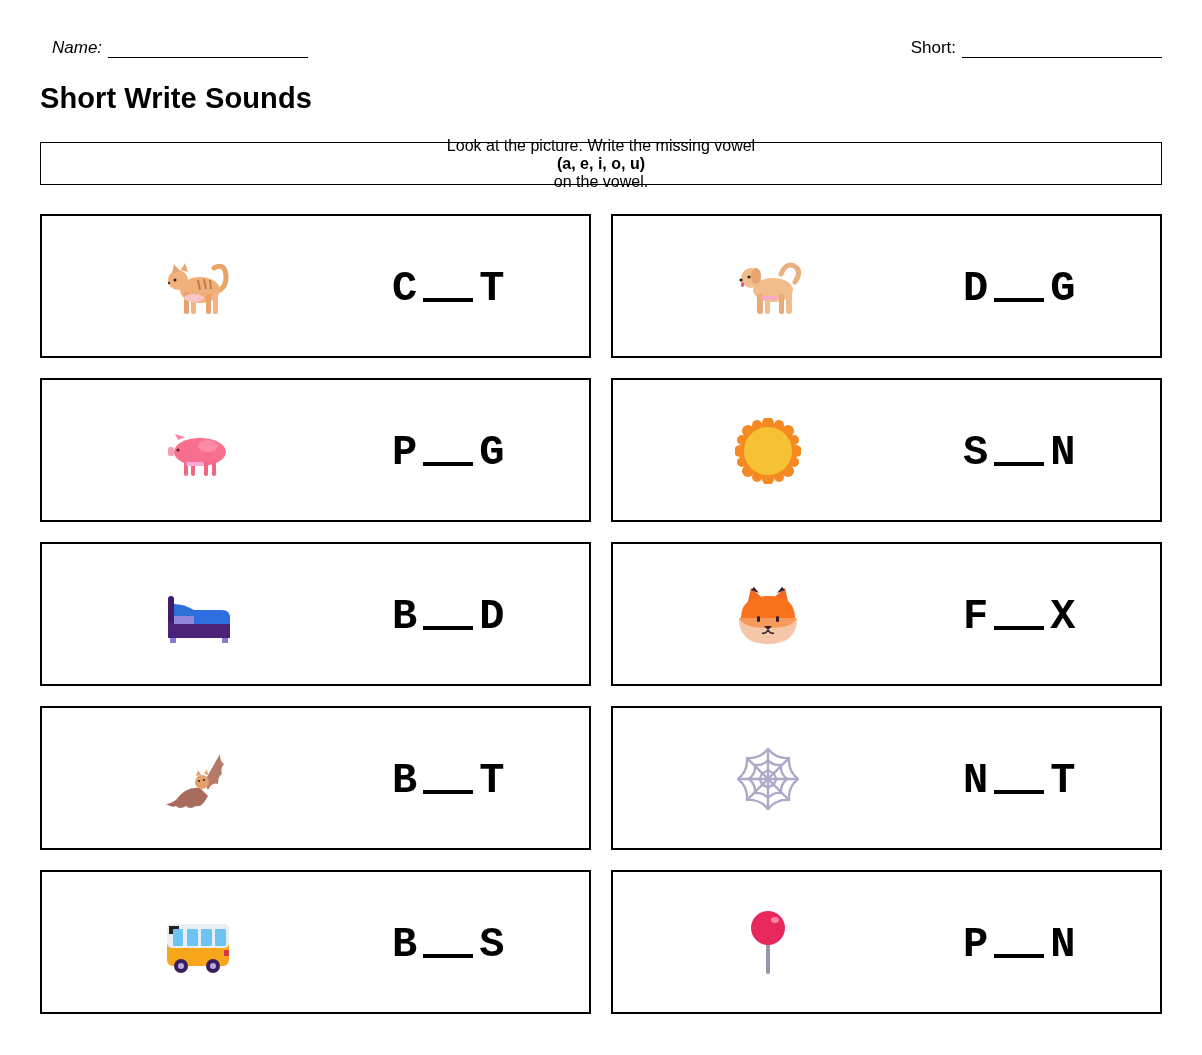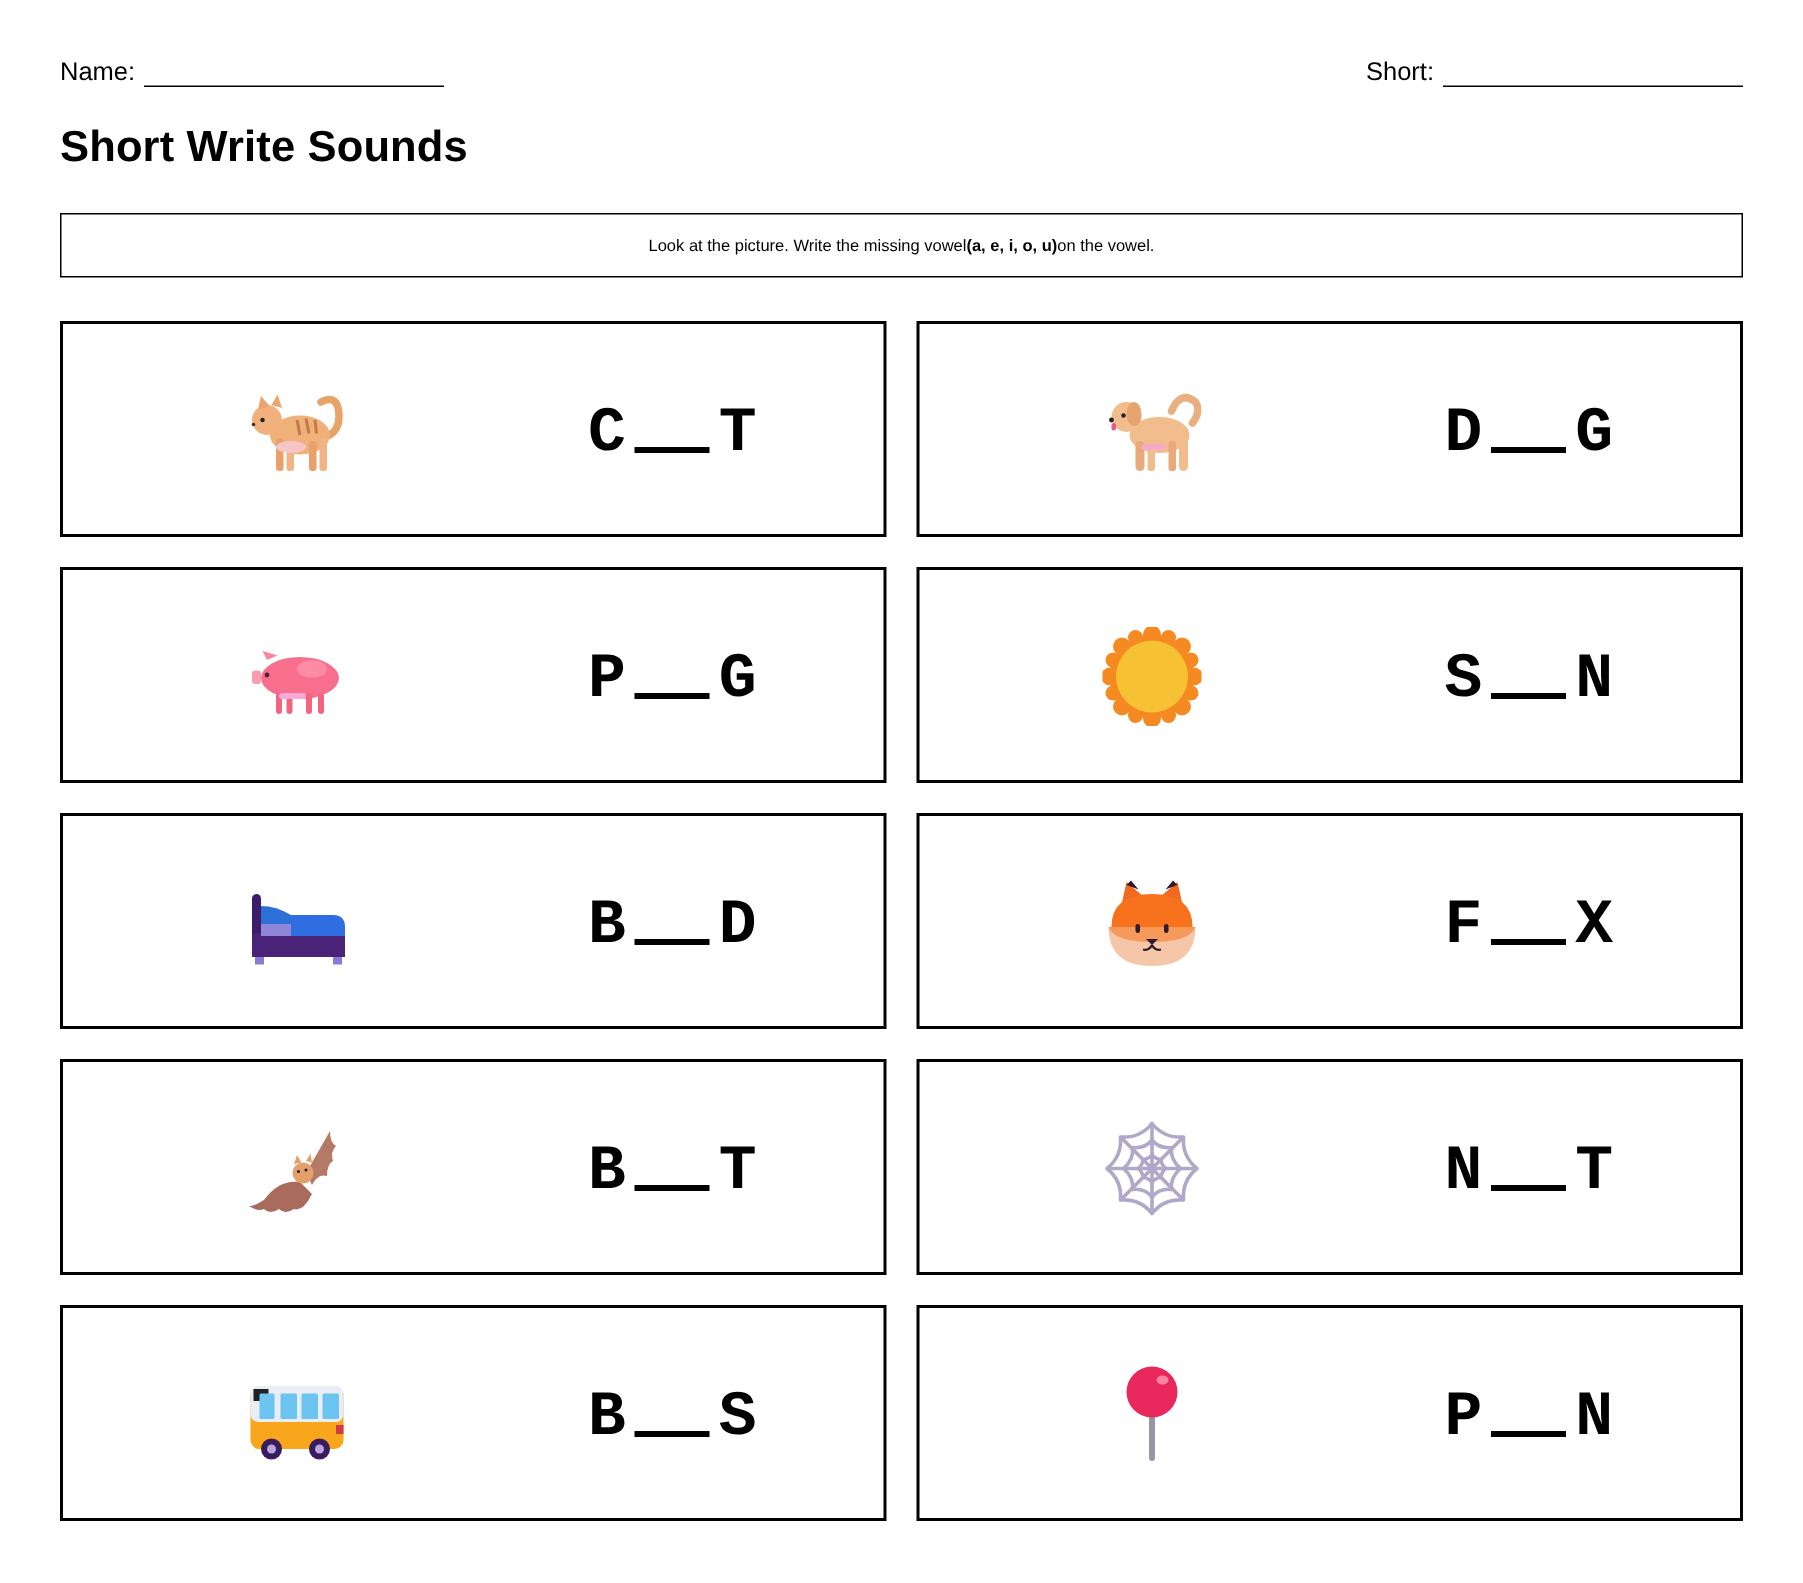--- a/index.html
+++ b/index.html
@@ -1,30 +1,30 @@
 <!DOCTYPE html>
 <html><head>
   <meta charset="utf-8">
   <style>
     * { box-sizing: border-box; margin: 0; padding: 0; }
     html, body { width: 1202px; height: 1055px; background: #ffffff; }
     body { font-family: "Liberation Sans", sans-serif; color: #000; position: relative; }
 
     .header-row { position: absolute; top: 38px; left: 40px; width: 1122px; height: 22px; }
     .field { position: absolute; top: 0; font-size: 17px; display: flex; align-items: flex-end; }
-    .field.name { left: 0; }
+    .field.name { left: 12px; font-style: italic; }
     .field.date { right: 0; }
     .field .line { display: inline-block; border-bottom: 1px solid #000; height: 18px; margin-left: 6px; }
     .field.name .line { width: 200px; }
     .field.date .line { width: 200px; }
 
     .title { position: absolute; top: 82px; left: 40px; font-size: 29px; font-weight: bold; letter-spacing: 0.1px; }
 
     .instructions { position: absolute; top: 142px; left: 40px; width: 1122px; height: 43px; border: 1px solid #000;
-      display: flex; align-items: center; justify-content: center; font-size: 11px; }
+      display: flex; align-items: center; justify-content: center; font-size: 16px; flex-direction: column; }
     .instructions b { font-weight: bold; margin: 0 0; }
 
     .grid { position: absolute; top: 214px; left: 40px; width: 1122px;
       display: grid; grid-template-columns: 551px 551px; column-gap: 20px; row-gap: 20px; }
     .card { height: 144px; border: 2px solid #000; position: relative; background: #fff; }
     .card .pic { position: absolute; left: 122px; top: 38px; width: 66px; height: 66px;
       display: flex; align-items: center; justify-content: center; }
     .card .word { position: absolute; left: 350px; top: 50px; height: 44px; display: flex; align-items: flex-end;
       font-family: "Liberation Mono", monospace; font-weight: bold; font-size: 42px; line-height: 1; }
     .card .blank { display: inline-block; width: 50px; border-bottom: 4px solid #000; margin: 0 6px 8px 6px; height: 4px; }

